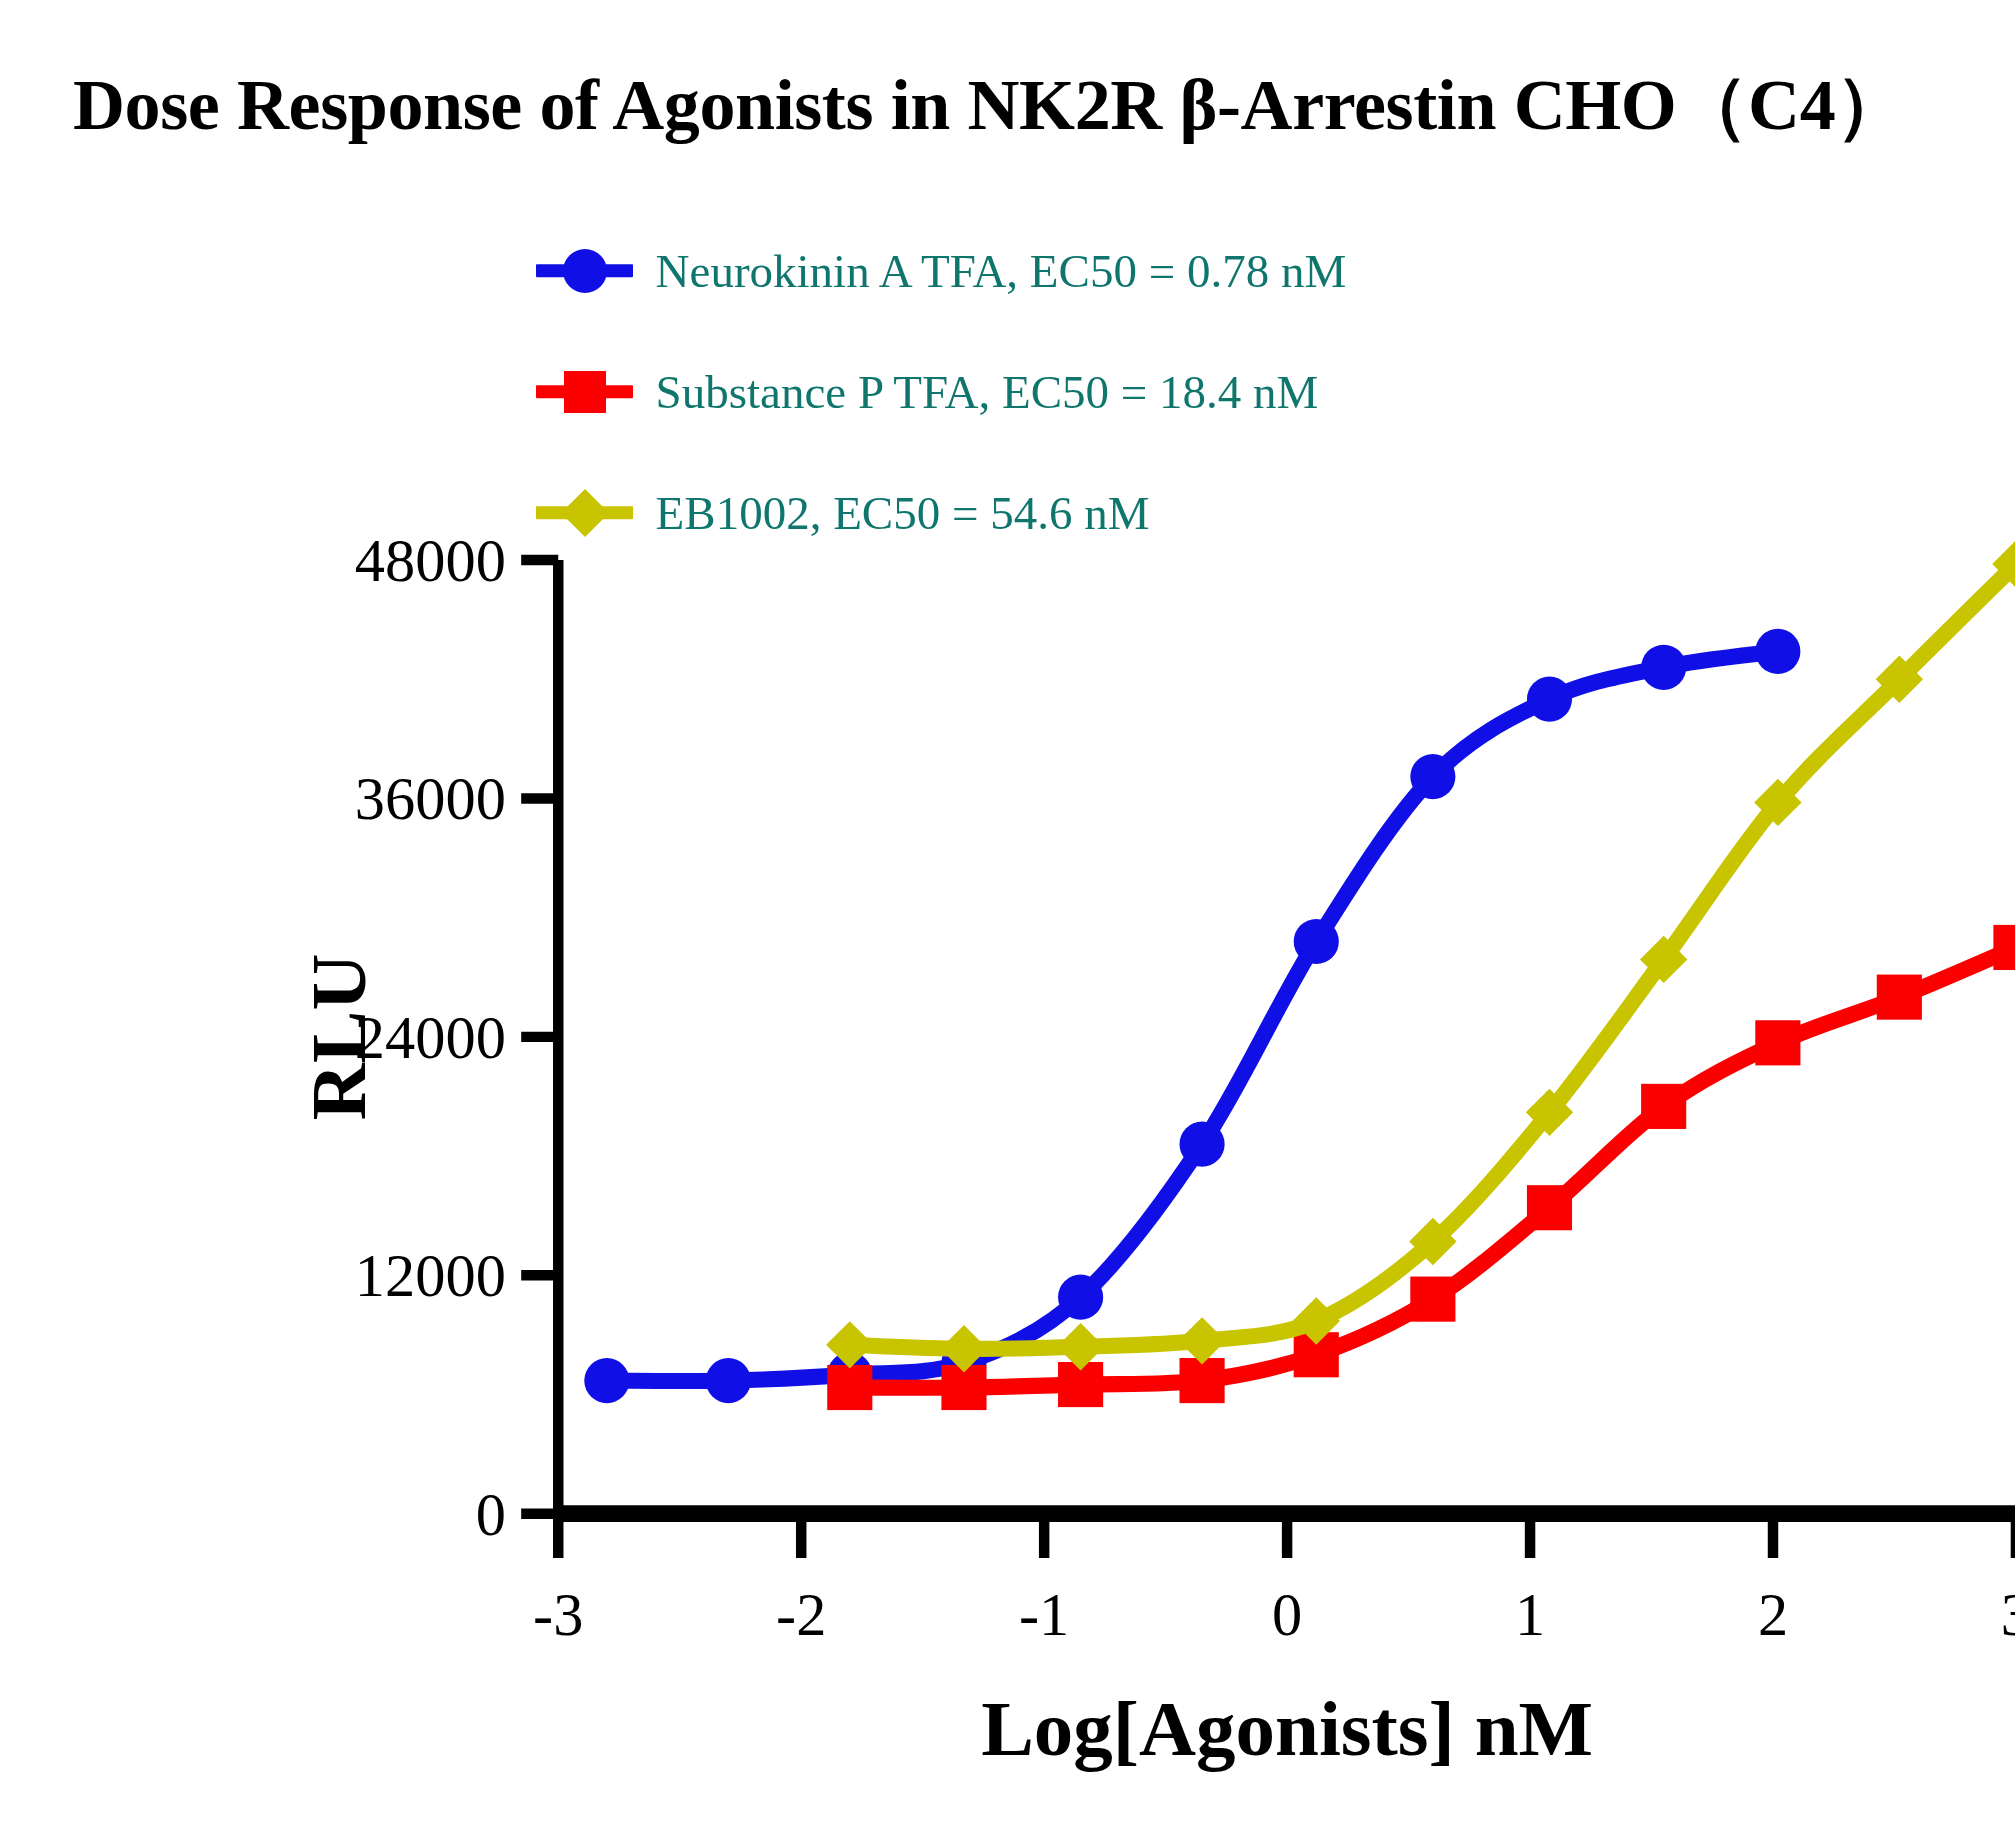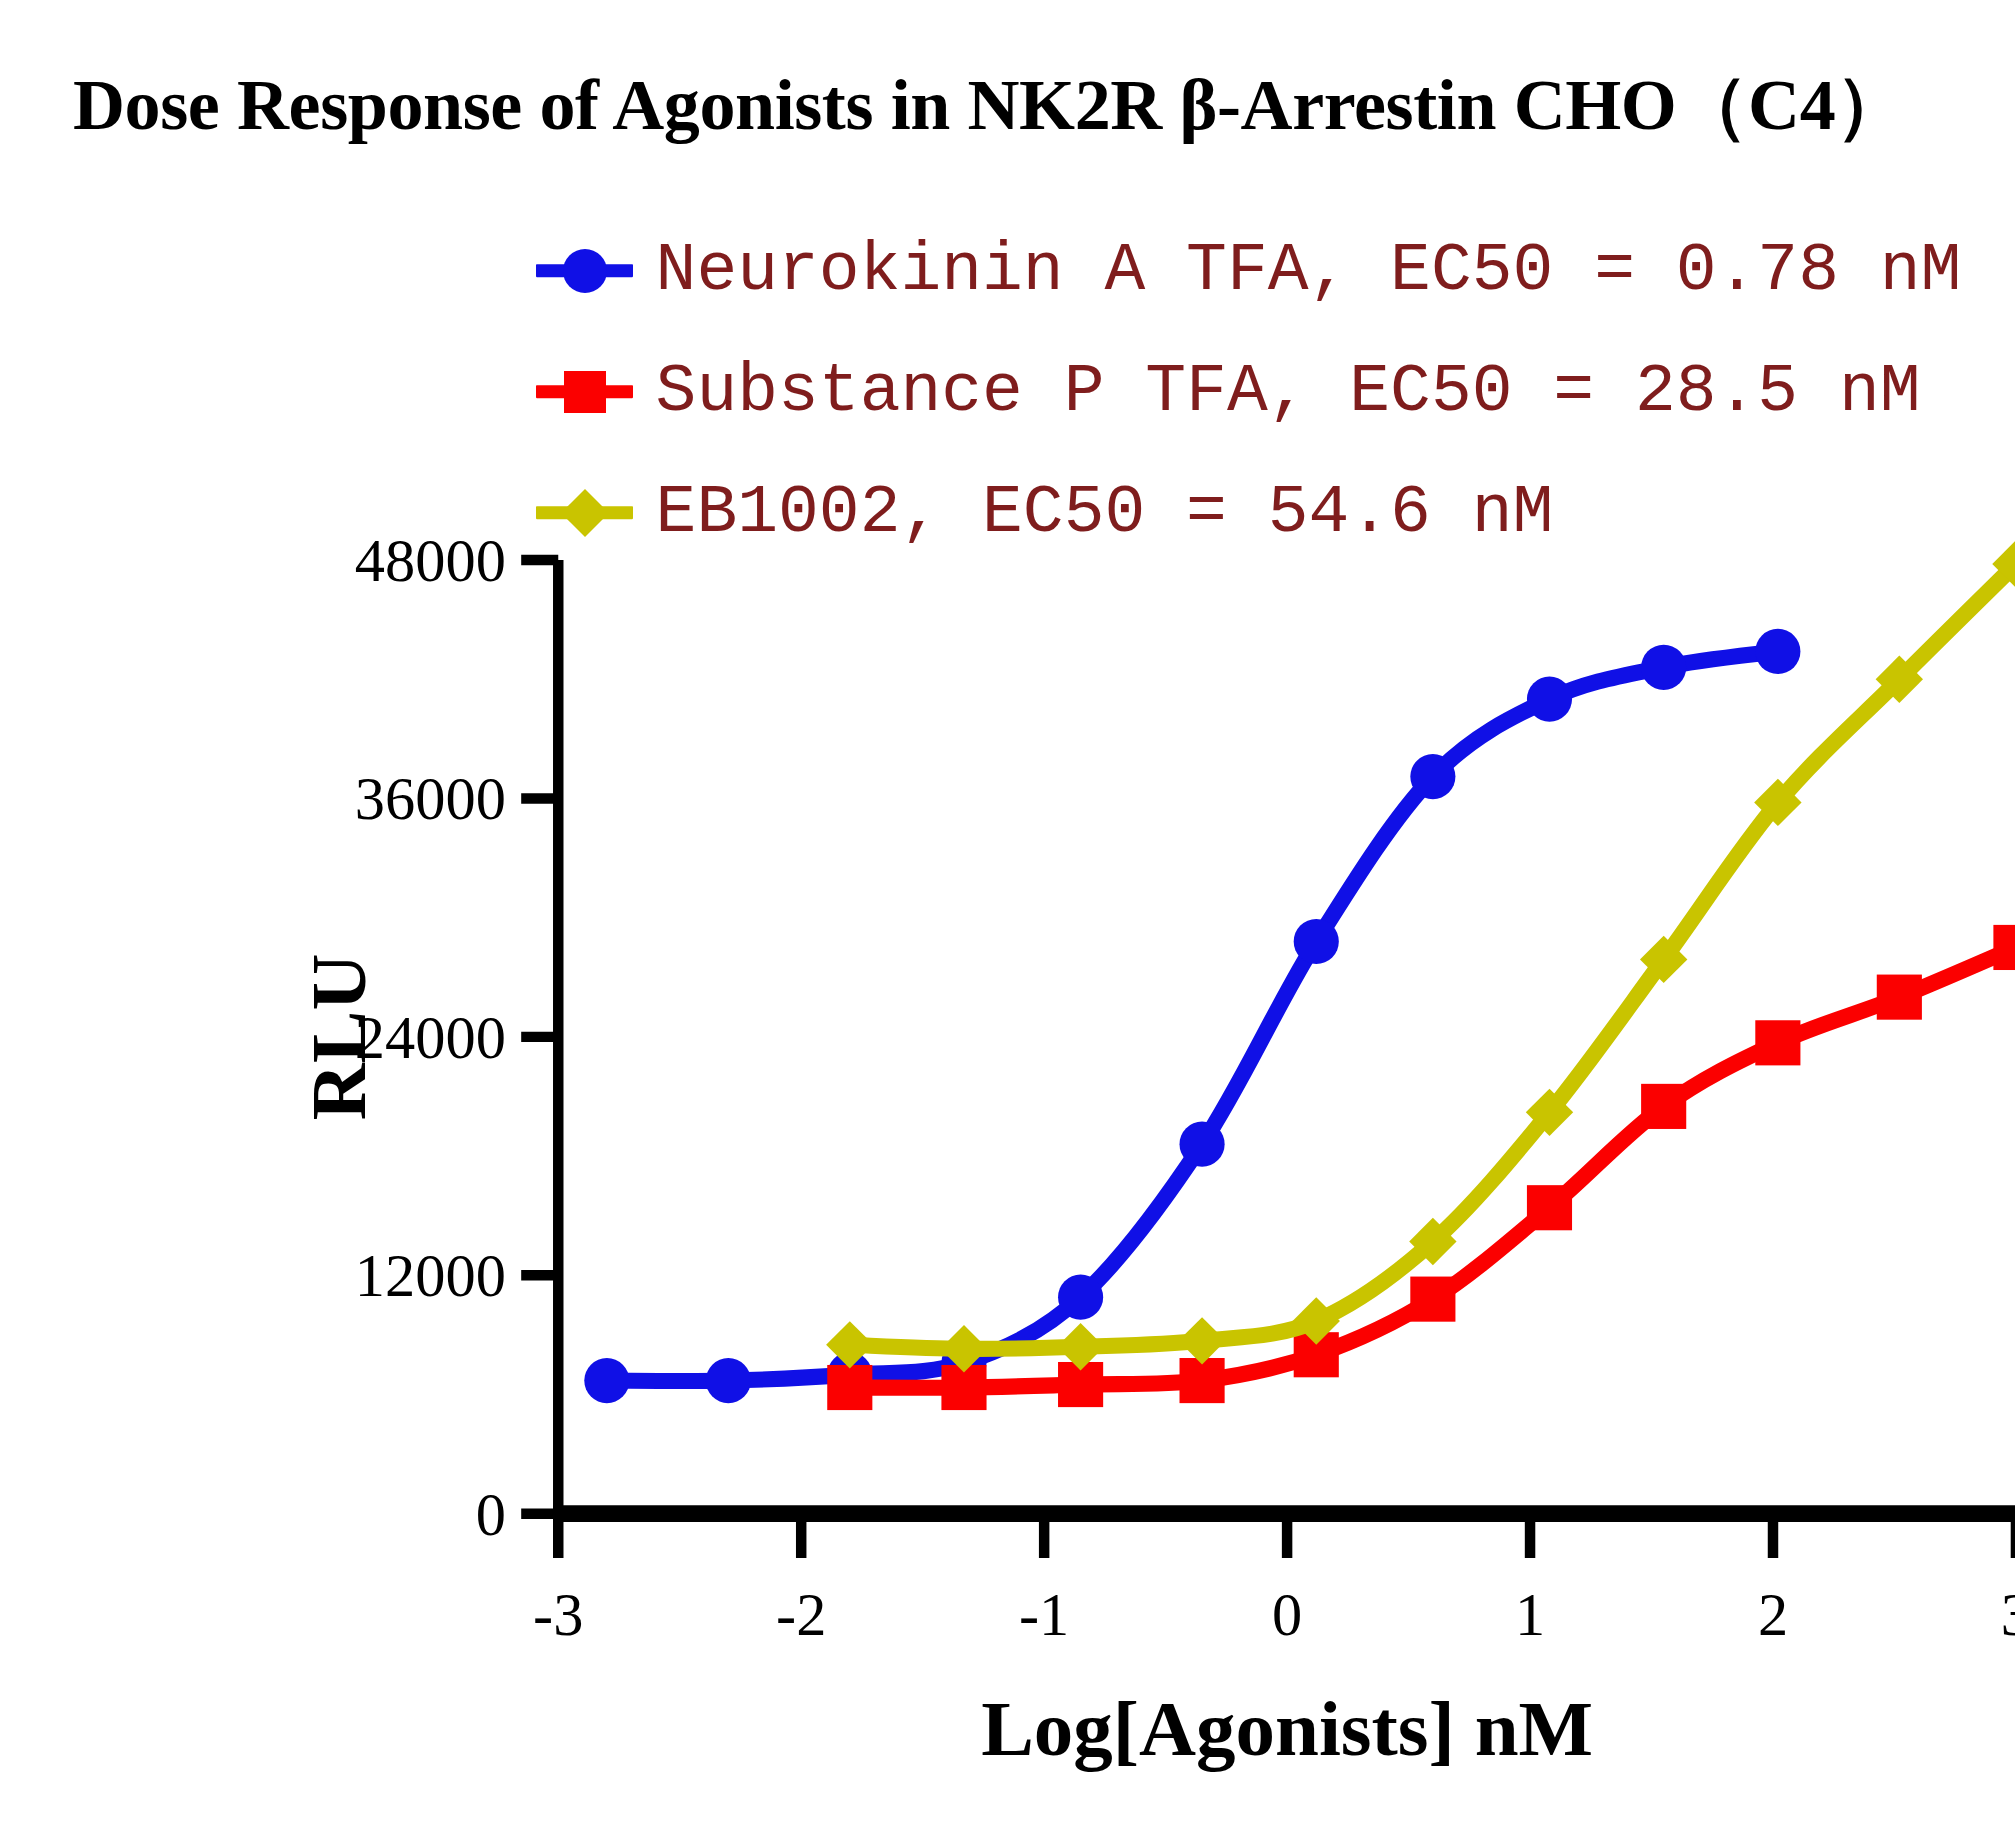--- a/index.html
+++ b/index.html
@@ -19,22 +19,22 @@
   #legend{position:absolute;left:536px;top:210px;}
   .legend-row{display:flex;align-items:center;height:121px;}
   .legend-key{position:relative;width:97px;height:48px;flex:0 0 97px;}
   .legend-line{position:absolute;left:0;top:50%;transform:translateY(-50%);
                width:97px;height:13.7px;border-radius:0.8px;}
   .legend-marker{position:absolute;left:50%;top:50%;transform:translate(-50%,-50%);}
   .mk-circle{width:44px;height:44px;border-radius:50%;}
   .mk-square{width:42px;height:42px;}
   .mk-diamond{width:34px;height:34px;transform:translate(-50%,-50%) rotate(45deg);}
   .legend-label{
-    font-family:Liberation Mono, monospace;
-    font-size:68px;color:#7f1d1d;white-space:nowrap;margin-left:22.6px;
+    font-family:Liberation Serif, serif;
+    font-size:47px;color:#0f766e;white-space:nowrap;margin-left:22.6px;
   }
 
   
   #plot-area{position:absolute;left:0;top:0;width:2546px;height:1834px;}
   svg#plot-svg{position:absolute;left:0;top:0;}
 
   .axis-tick-label{
     font-family:"Liberation Serif",serif;font-size:150px;fill:#000;
   }
   .axis-title{
@@ -56,21 +56,21 @@
         <span class="legend-marker mk-circle" id="lm0" style="background: rgb(16, 16, 230);"></span>
       </span>
       <span class="legend-label">Neurokinin A TFA, EC50 = 0.78 nM</span>
     </div>
 
     <div class="legend-row">
       <span class="legend-key">
         <span class="legend-line" id="ll1" style="background: rgb(251, 0, 0);"></span>
         <span class="legend-marker mk-square" id="lm1" style="background: rgb(251, 0, 0);"></span>
       </span>
-      <span class="legend-label">Substance P TFA, EC50 = 28.5 nM</span>
+      <span class="legend-label">Substance P TFA, EC50 = 18.4 nM</span>
     </div>
 
     <div class="legend-row">
       <span class="legend-key">
         <span class="legend-line" id="ll2" style="background: rgb(201, 196, 0);"></span>
         <span class="legend-marker mk-diamond" id="lm2" style="background: rgb(201, 196, 0);"></span>
       </span>
       <span class="legend-label">EB1002, EC50 = 54.6 nM</span>
     </div>
 

